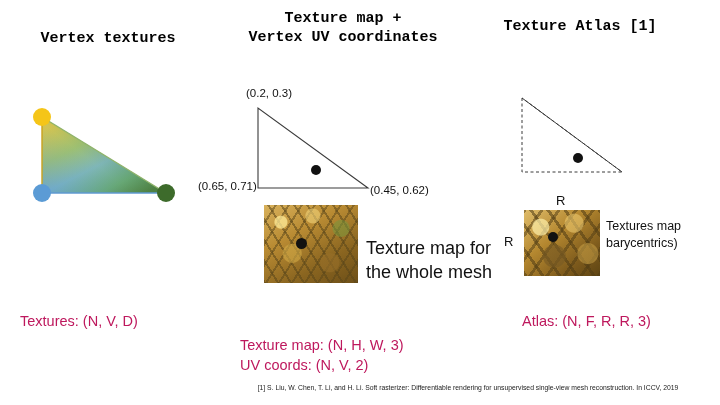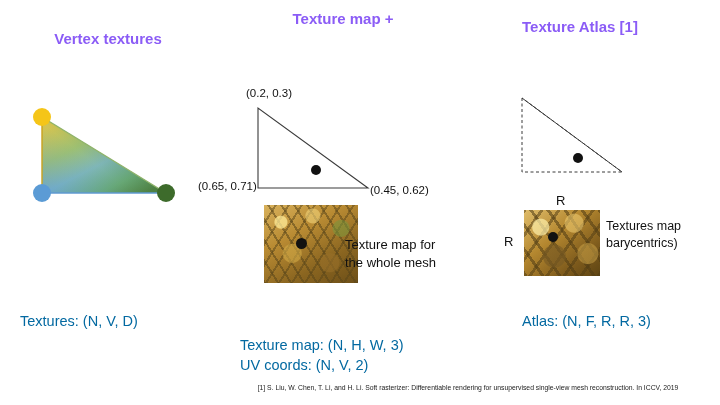--- a/index.html
+++ b/index.html
@@ -11,30 +11,31 @@
     color: #111111;
     position: relative;
     overflow: hidden;
   }
   .col-title {
     position: absolute;
     font-weight: bold;
     text-align: center;
     line-height: 1.25;
     font-size: 15px;
-    color: #8b5cf6;
+    color: #000000;
+    font-family: Liberation Mono, monospace;
   }
   #title-vertex { left: 8px; top: 30px; width: 200px; }
   #title-uv { left: 228px; top: 10px; width: 230px; }
   #title-atlas { left: 470px; top: 18px; width: 220px; }
 
   .caption {
     position: absolute;
     font-size: 14.5px;
-    color: #0369a1;
+    color: #be185d;
     line-height: 1.3;
   }
 
   .small-label {
     position: absolute;
     font-size: 11.5px;
     color: #111111;
     white-space: nowrap;
   }
 
@@ -89,20 +90,21 @@
 </style>
 </head>
 <body>
 
 <div class="col-title" id="title-vertex">
   <span>Vertex textures</span>
 </div>
 
 <div class="col-title" id="title-uv">
   <div>Texture map +</div>
+  <div>Vertex UV coordinates</div>
 </div>
 
 <div class="col-title" id="title-atlas">
   <span>Texture Atlas [1]</span>
 </div>
 
 <div class="abs" style="left:20px; top:105px; width:180px; height:110px;">
   <svg width="180" height="110" viewBox="0 0 180 110">
     <defs>
       <linearGradient id="gradTop" x1="0" y1="0" x2="1" y2="1">
@@ -146,21 +148,21 @@
 </div>
 
 <div class="small-label" style="left:246px; top:87px;text-align:right;">(0.2, 0.3)</div>
 <div class="small-label" style="left:198px; top:180px;">(0.65, 0.71)</div>
 <div class="small-label" style="left:370px; top:184px;">(0.45, 0.62)</div>
 
 <div class="texmap pineapple" style="left:264px; top:205px; width:94px; height:78px;">
 </div>
 <div class="dot-black" style="left:296px; top:238px; width:11px; height:11px;"></div>
 
-<div class="small-label" style="left:345px; top:236px; font-size:13px; line-height:1.35;">
+<div class="small-label" style="left:366px; top:236px; font-size:18px; line-height:1.35;">
   <div>Texture map for</div>
   <div>the whole mesh</div>
 </div>
 
 <div class="caption" style="left:240px; top:312px;margin-top:44px;">UV coords:  (N, V, 2)</div>
 <div class="caption" style="left:240px; top:336px;">Texture map: (N, H, W, 3)</div>
 
 <div class="abs" style="left:510px; top:90px; width:160px; height:100px;">
   <svg width="160" height="100" viewBox="0 0 160 100">
     <polygon points="12,8 12,82 112,82" fill="none" stroke="#3a3a3a" stroke-width="1.0" stroke-dasharray="3,2.5"></polygon>

